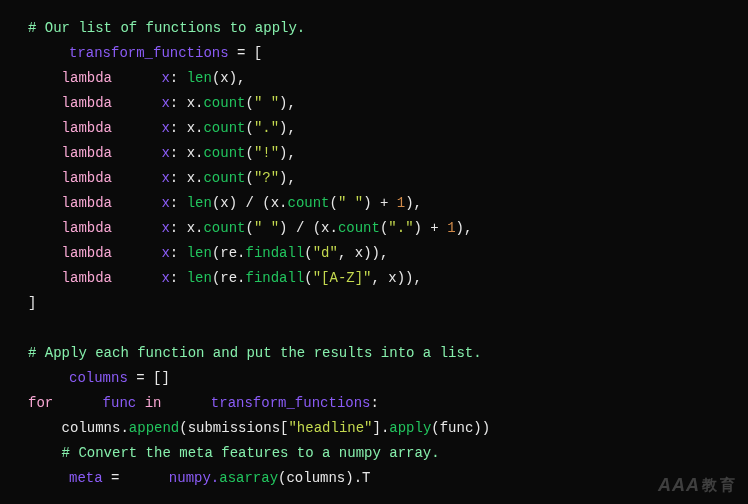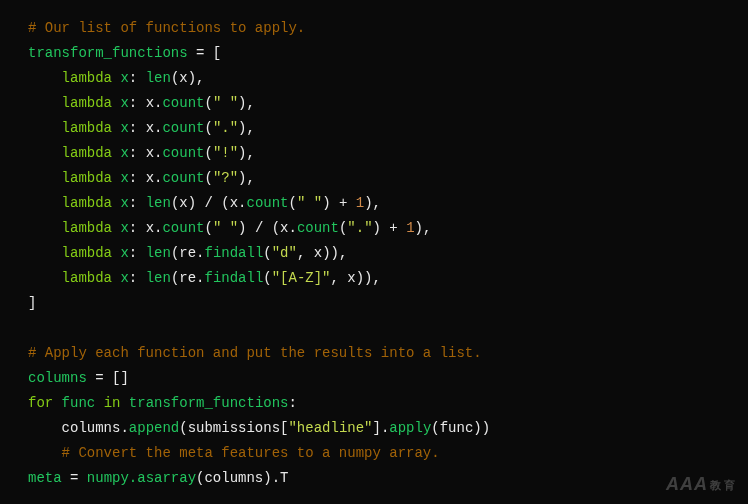--- a/index.html
+++ b/index.html
@@ -11,42 +11,42 @@
     font-family: "Consolas", "Monaco", "Courier New", monospace;
     font-size: 14px;
     line-height: 25px;
     position: relative;
   }
   .code-container {
     padding: 16px 28px;
     color: #e0e0e0;
     white-space: pre;
   }
-  .tok-comment { color: #a16207; }
-  .tok-keyword { color: #84cc16; }
-  .tok-ident   { color: #22c55e; }
+  .tok-comment { color: #86efac; }
+  .tok-keyword { color: #f9a8d4; }
+  .tok-ident   { color: #8b5cf6; margin-left: 41px; }
   .tok-punct   { color: #e8e8e8; }
   .tok-func    { color: #22c55e; }
   .tok-string  { color: #c4d94f; }
   .tok-number  { color: #d08a4a; }
   .tok-op      { color: #e8e8e8; }
   .line { display: block; }
   .watermark {
     position: absolute;
     right: 10px;
     bottom: 6px;
     color: rgba(200,200,200,0.28);
     font-family: "Arial", sans-serif;
     font-size: 18px;
     font-weight: bold;
     font-style: italic;
     letter-spacing: 1px;
   }
   .watermark .sub {
-    font-size: 11px;
+    font-size: 15px;
     font-style: normal;
     letter-spacing: 3px;
     margin-left: 2px;
     vertical-align: 1px;
   }
 </style>
 </head>
 <body>
 
 <div class="code-container" id="code-root"><span class="line"><span class="tok-comment"># Our list of functions to apply.</span></span><span class="line"><span class="tok-ident">transform_functions</span><span class="tok-op"> = </span><span class="tok-punct">[</span></span><span class="line"><span class="tok-punct">    </span><span class="tok-keyword">lambda</span><span class="tok-ident"> x</span><span class="tok-punct">: </span><span class="tok-func">len</span><span class="tok-punct">(x),</span></span><span class="line"><span class="tok-punct">    </span><span class="tok-keyword">lambda</span><span class="tok-ident"> x</span><span class="tok-punct">: x.</span><span class="tok-func">count</span><span class="tok-punct">(</span><span class="tok-string">" "</span><span class="tok-punct">),</span></span><span class="line"><span class="tok-punct">    </span><span class="tok-keyword">lambda</span><span class="tok-ident"> x</span><span class="tok-punct">: x.</span><span class="tok-func">count</span><span class="tok-punct">(</span><span class="tok-string">"."</span><span class="tok-punct">),</span></span><span class="line"><span class="tok-punct">    </span><span class="tok-keyword">lambda</span><span class="tok-ident"> x</span><span class="tok-punct">: x.</span><span class="tok-func">count</span><span class="tok-punct">(</span><span class="tok-string">"!"</span><span class="tok-punct">),</span></span><span class="line"><span class="tok-punct">    </span><span class="tok-keyword">lambda</span><span class="tok-ident"> x</span><span class="tok-punct">: x.</span><span class="tok-func">count</span><span class="tok-punct">(</span><span class="tok-string">"?"</span><span class="tok-punct">),</span></span><span class="line"><span class="tok-punct">    </span><span class="tok-keyword">lambda</span><span class="tok-ident"> x</span><span class="tok-punct">: </span><span class="tok-func">len</span><span class="tok-punct">(x) / (x.</span><span class="tok-func">count</span><span class="tok-punct">(</span><span class="tok-string">" "</span><span class="tok-punct">) + </span><span class="tok-number">1</span><span class="tok-punct">),</span></span><span class="line"><span class="tok-punct">    </span><span class="tok-keyword">lambda</span><span class="tok-ident"> x</span><span class="tok-punct">: x.</span><span class="tok-func">count</span><span class="tok-punct">(</span><span class="tok-string">" "</span><span class="tok-punct">) / (x.</span><span class="tok-func">count</span><span class="tok-punct">(</span><span class="tok-string">"."</span><span class="tok-punct">) + </span><span class="tok-number">1</span><span class="tok-punct">),</span></span><span class="line"><span class="tok-punct">    </span><span class="tok-keyword">lambda</span><span class="tok-ident"> x</span><span class="tok-punct">: </span><span class="tok-func">len</span><span class="tok-punct">(re.</span><span class="tok-func">findall</span><span class="tok-punct">(</span><span class="tok-string">"d"</span><span class="tok-punct">, x)),</span></span><span class="line"><span class="tok-punct">    </span><span class="tok-keyword">lambda</span><span class="tok-ident"> x</span><span class="tok-punct">: </span><span class="tok-func">len</span><span class="tok-punct">(re.</span><span class="tok-func">findall</span><span class="tok-punct">(</span><span class="tok-string">"[A-Z]"</span><span class="tok-punct">, x)),</span></span><span class="line"><span class="tok-punct">]</span></span><span class="line">&nbsp;</span><span class="line"><span class="tok-comment"># Apply each function and put the results into a list.</span></span><span class="line"><span class="tok-ident">columns</span><span class="tok-op"> = </span><span class="tok-punct">[]</span></span><span class="line"><span class="tok-keyword">for</span><span class="tok-ident"> func </span><span class="tok-keyword">in</span><span class="tok-ident"> transform_functions</span><span class="tok-punct">:</span></span><span class="line"><span class="tok-punct">    columns.</span><span class="tok-func">append</span><span class="tok-punct">(submissions[</span><span class="tok-string">"headline"</span><span class="tok-punct">].</span><span class="tok-func">apply</span><span class="tok-punct">(func))</span></span><span class="line"><span class="tok-punct">    </span><span class="tok-comment"># Convert the meta features to a numpy array.</span></span><span class="line"><span class="tok-ident">meta</span><span class="tok-op"> = </span><span class="tok-ident">numpy.</span><span class="tok-func">asarray</span><span class="tok-punct">(columns).T</span></span></div>

